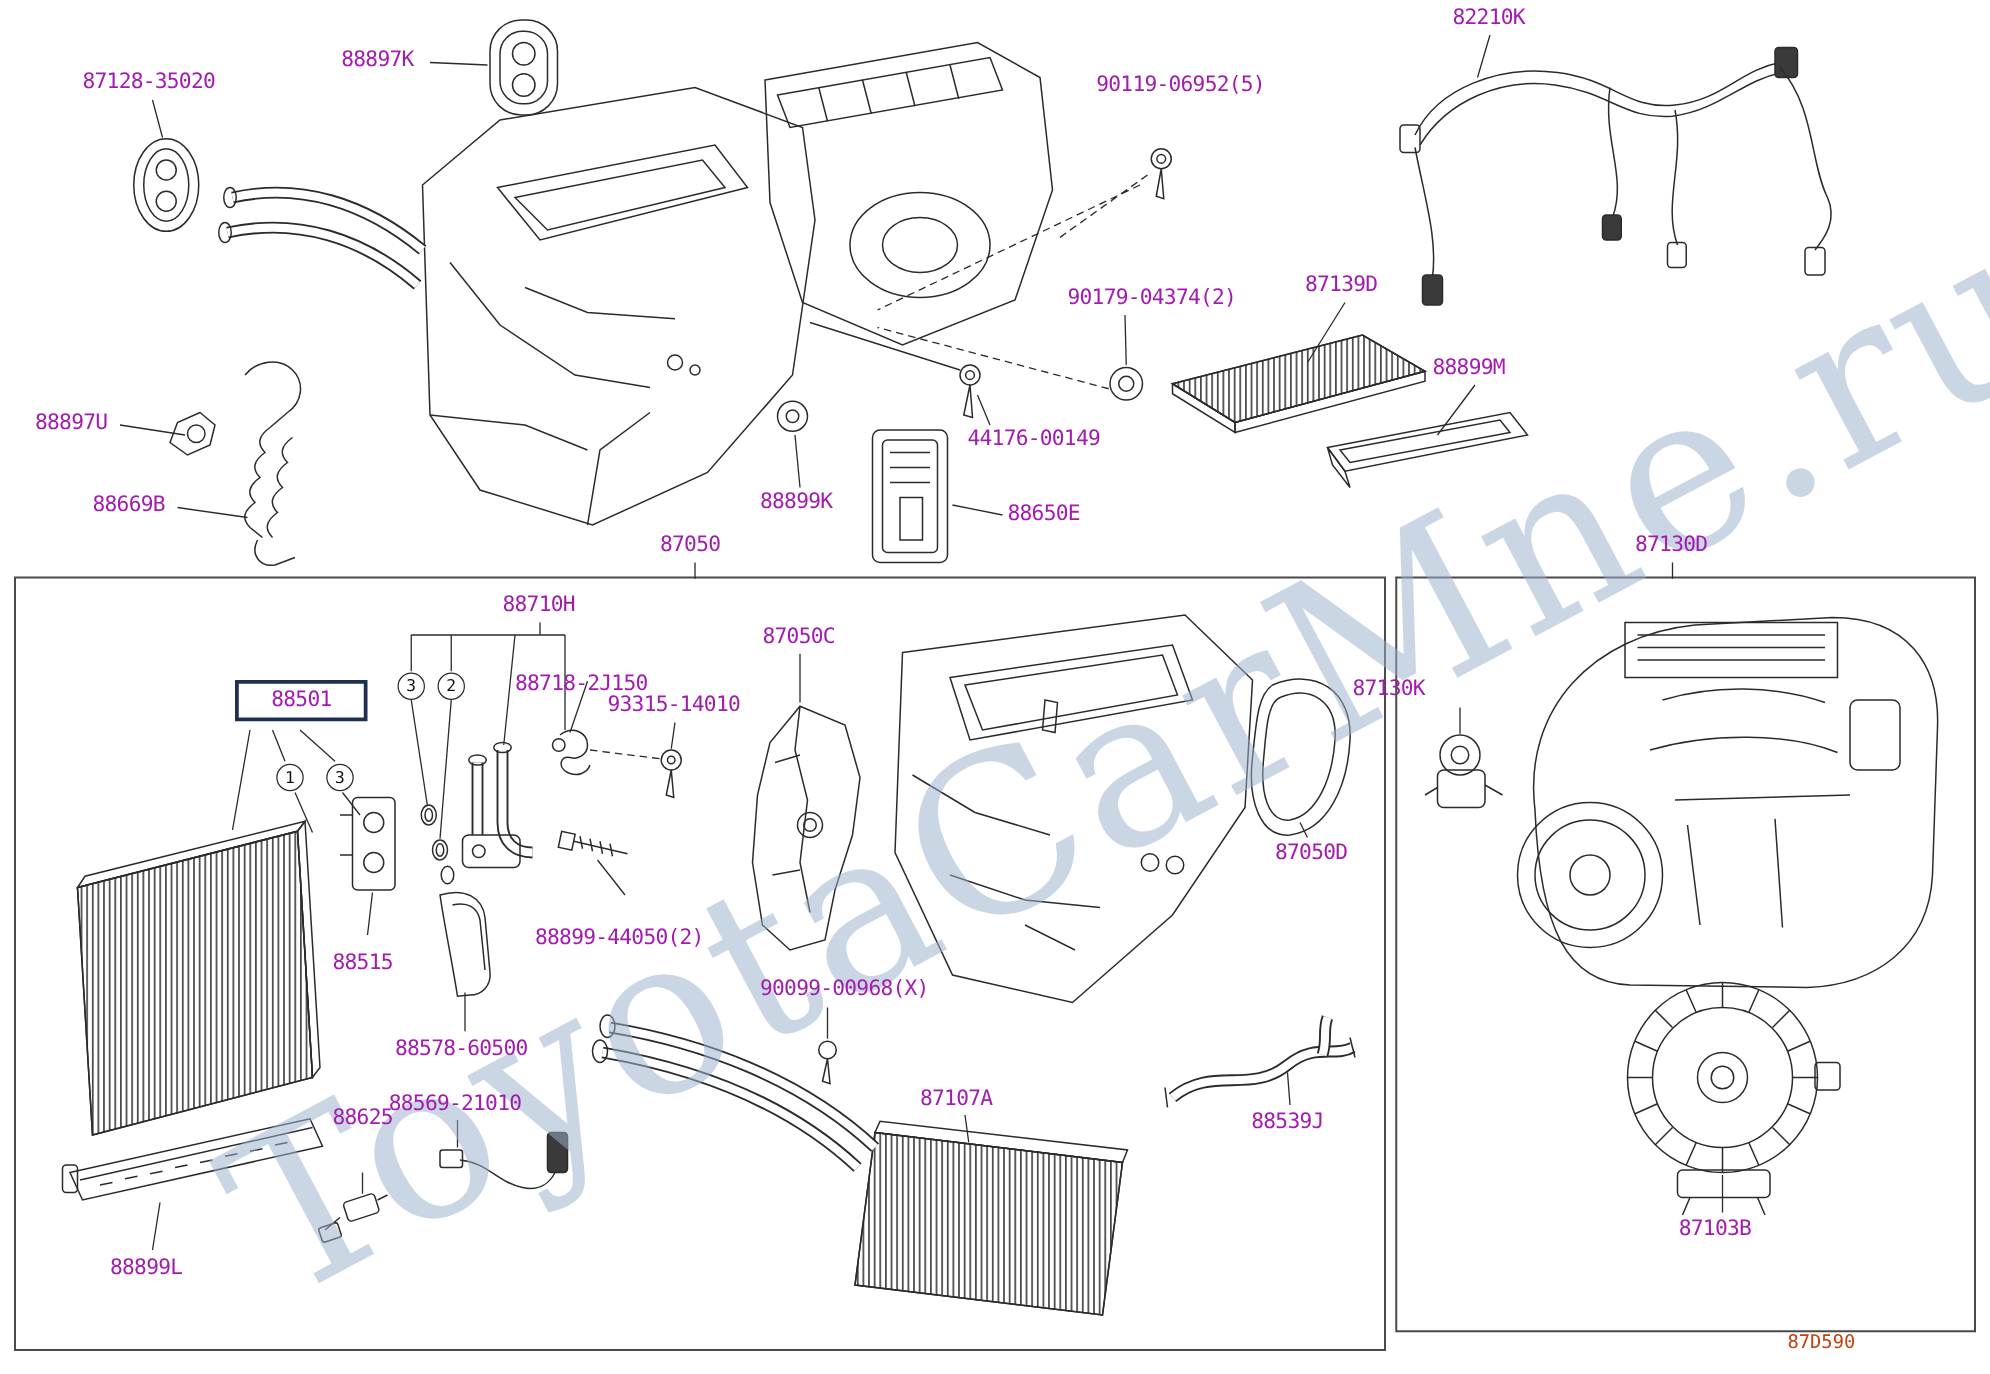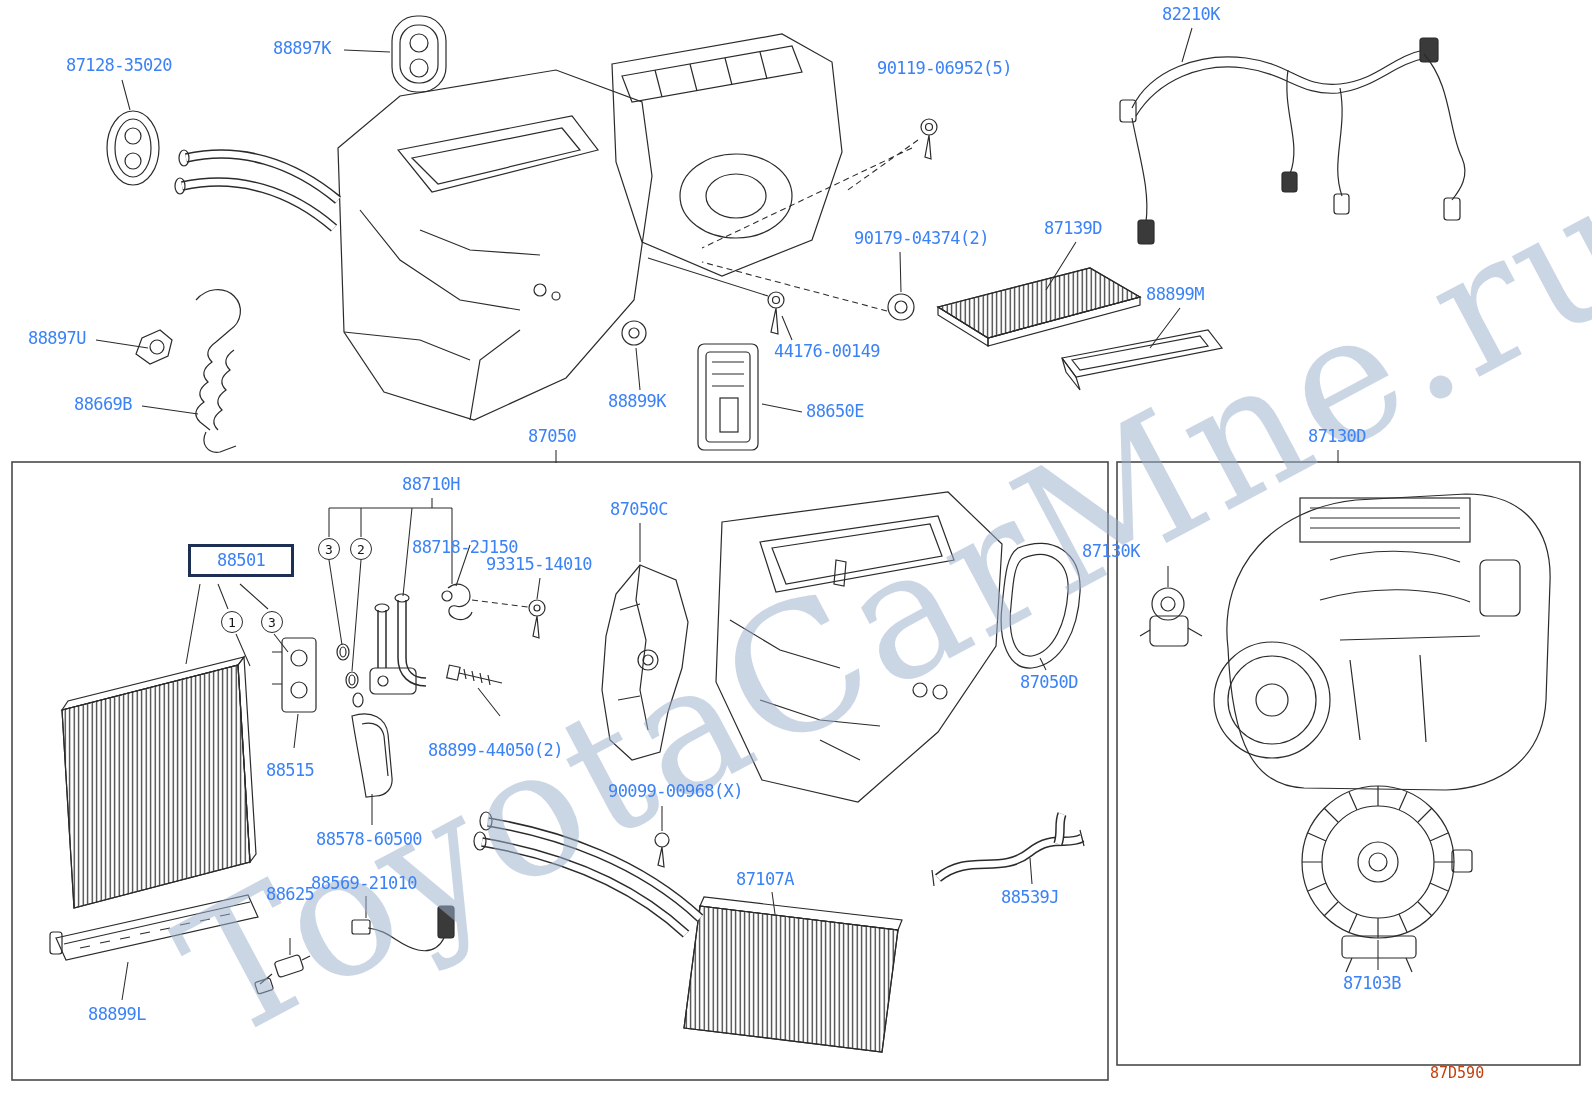--- a/index.html
+++ b/index.html
@@ -15,21 +15,21 @@
   }
   .diagram .frame { stroke:#4a4a4a; stroke-width:1.6; }
   .diagram .lead  { stroke:#2b2b2b; stroke-width:1.05; }
   .diagram .dash  { stroke-dasharray:6 4; stroke-width:1.05; }
   .diagram .hatch { fill:url(#fins); }
   .diagram .tube-o { stroke-width:9.5; }
   .diagram .tube-i { stroke:#ffffff; stroke-width:6.5; }
   .diagram .fill-dark { fill:#3a3a3a; stroke:#2b2b2b; }
   .label {
     position:absolute; z-index:3; font-size:17px; letter-spacing:-0.6px;
-    color:#3b82f6; white-space:nowrap; line-height:1;
+    color:#a21caf; white-space:nowrap; line-height:1;
   }
   .label.highlight { border:3px solid #1d2f52; padding:5px 26px; }
   .callout {
     position:absolute; z-index:3; width:22px; height:22px;
     border:1.5px solid #2b2b2b; border-radius:50%; background:#fff;
     font-size:13px; color:#141414; display:flex; align-items:center; justify-content:center;
   }
   .footer-code { position:absolute; z-index:3; font-size:15px; color:#c2410c; }
   .watermark {
     position:absolute; left:150px; top:900px; z-index:2;

